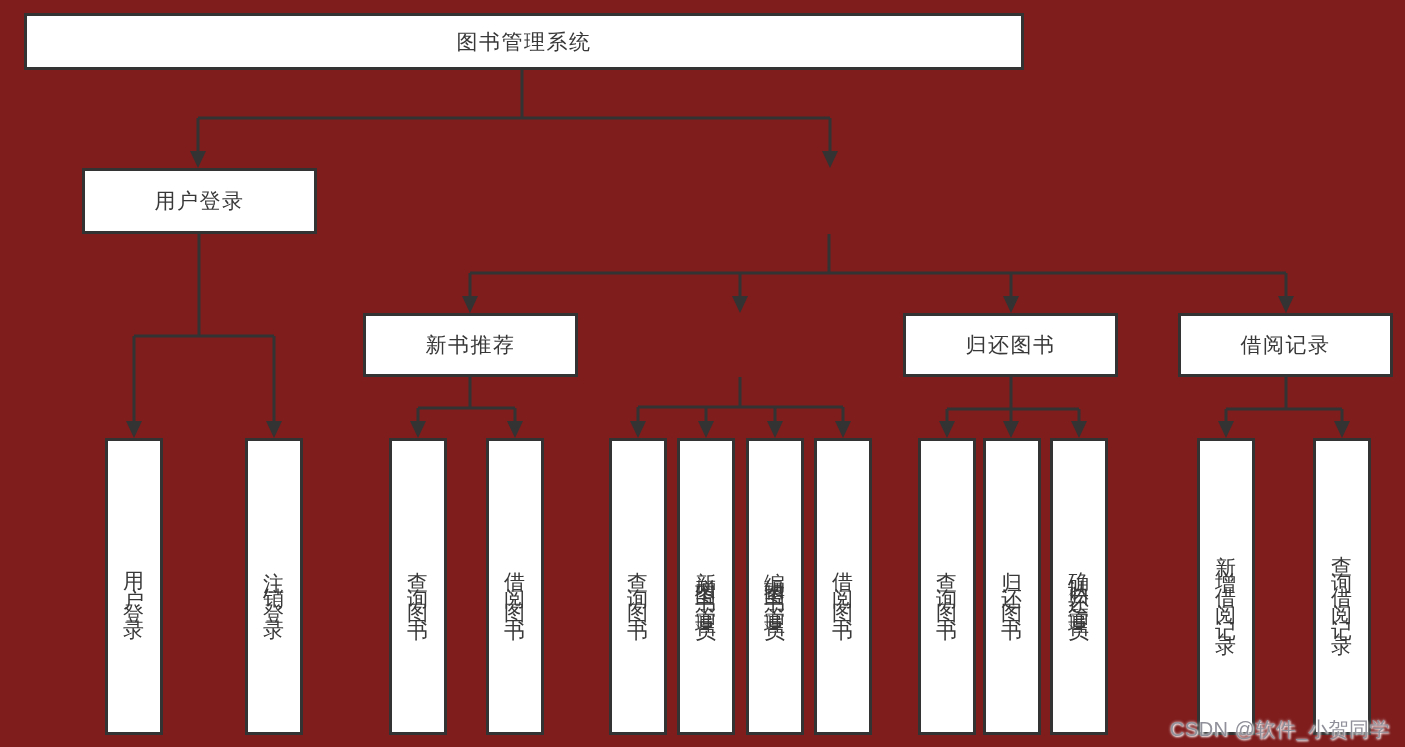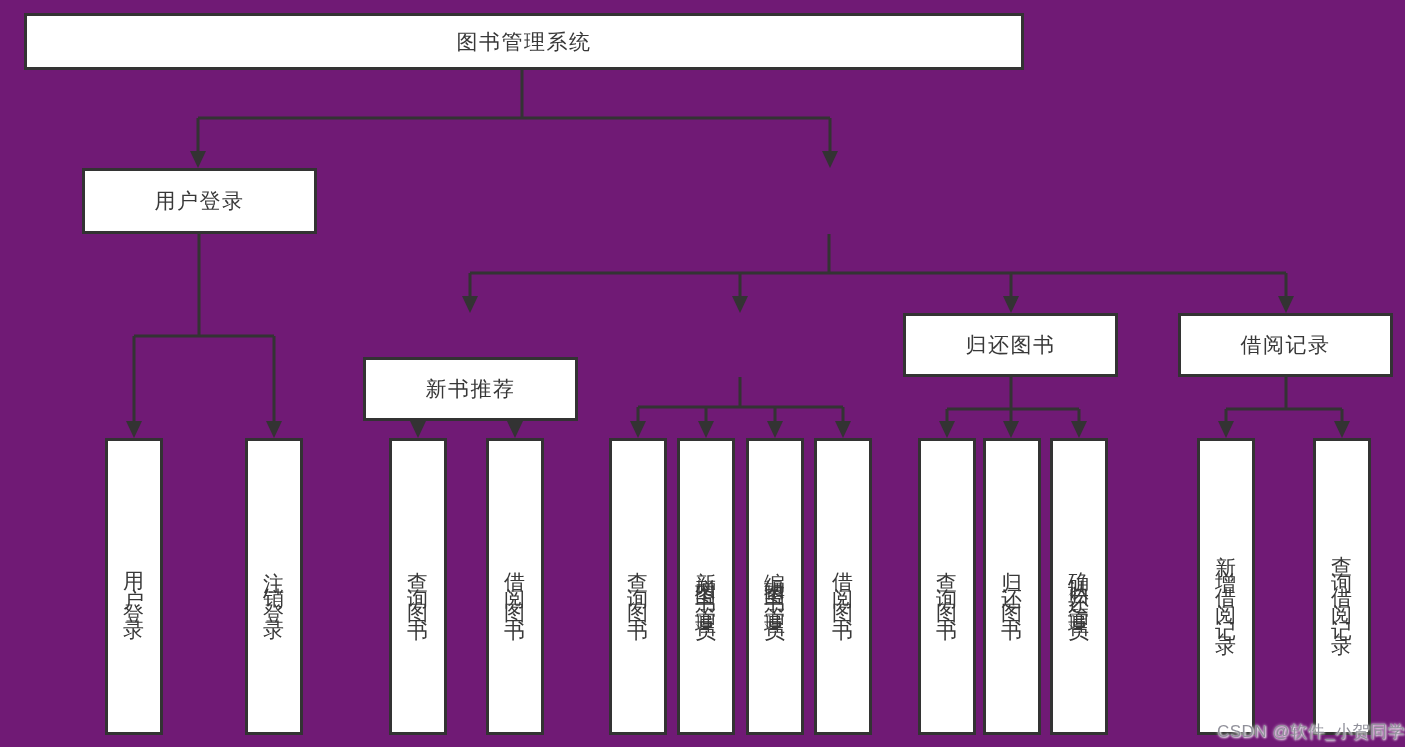--- a/index.html
+++ b/index.html
@@ -5,21 +5,21 @@
   html, body { margin: 0; padding: 0; }
   body {
     width: 1405px; height: 747px;
     background: #ffffff;
     font-family: "Liberation Sans", sans-serif;
     overflow: hidden;
   }
   #canvas {
     position: relative;
     width: 1405px; height: 747px;
-    background: #701a75;
+    background: #7f1d1d;
   }
   #connectors {
     position: absolute; left: 0; top: 0;
     width: 1405px; height: 747px;
   }
   .node {
     position: absolute;
     background: #ffffff;
     border: 3px solid #333333;
     box-sizing: border-box;
@@ -31,21 +31,21 @@
   .hlabel {
     font-size: 21px;
     letter-spacing: 1.5px;
     white-space: nowrap;
   }
   .root-node  { left: 24px;  top: 13px;  width: 1000px; height: 57px; }
   .l2-node    { top: 168px; width: 235px; height: 66px; }
   .l2-a { left: 82px; }
   .l2-b { left: 712px; }
   .l3-node    { top: 313px; width: 215px; height: 64px; }
-  .l3-a { left: 363px; margin-top: 44px; }
+  .l3-a { left: 363px; }
   .l3-b { left: 633px; }
   .l3-c { left: 903px; }
   .l3-d { left: 1178px; }
   .leaf {
     top: 438px; width: 58px; height: 297px;
   }
   .vtext {
     writing-mode: vertical-rl;
     text-orientation: mixed;
     font-size: 21px;
@@ -62,22 +62,22 @@
   .leaf-g3-b { left: 677px; }
   .leaf-g3-c { left: 746px; }
   .leaf-g3-d { left: 814px; }
   .leaf-g4-a { left: 918px; }
   .leaf-g4-b { left: 983px; }
   .leaf-g4-c { left: 1050px; }
   .leaf-g5-a { left: 1197px; }
   .leaf-g5-b { left: 1313px; }
   #watermark {
     position: absolute;
-    right: 0; bottom: 4px;
-    font-size: 17px;
+    right: 15px; bottom: 4px;
+    font-size: 20px;
     letter-spacing: 0.5px;
     color: #90909a;
     text-shadow: 0 0 3px #ffffff, 1px 1px 2px #ffffff;
     z-index: 5;
   }
 </style>
 </head>
 <body>
 
 <div id="canvas">

